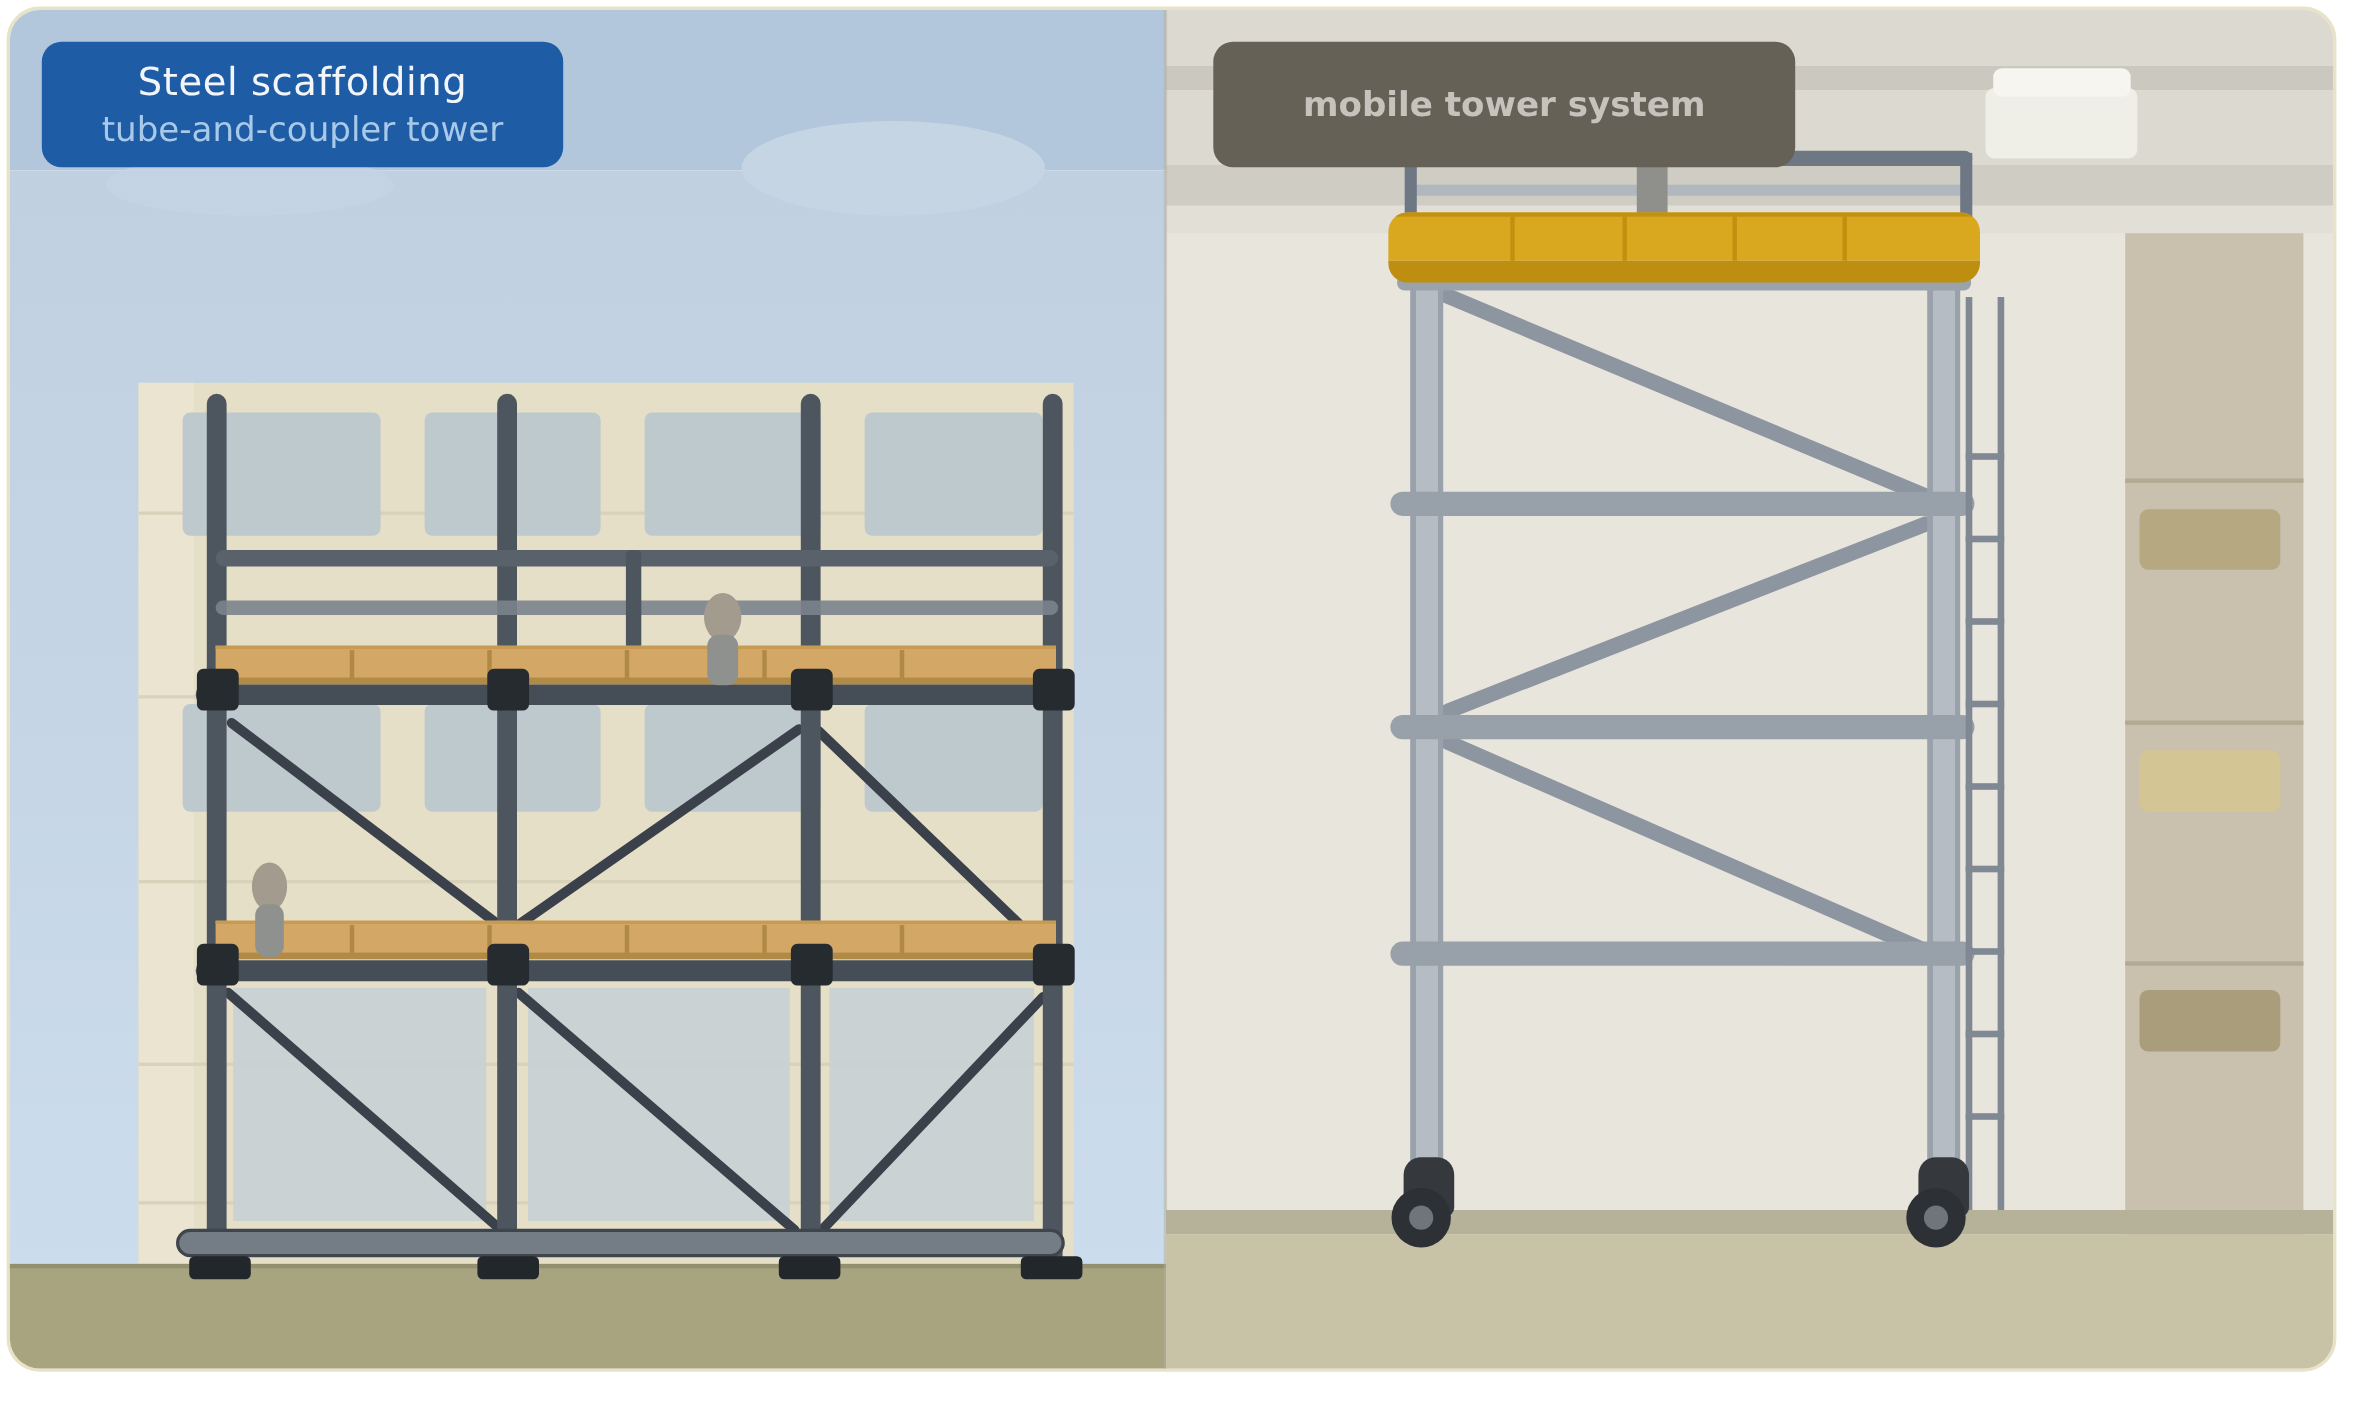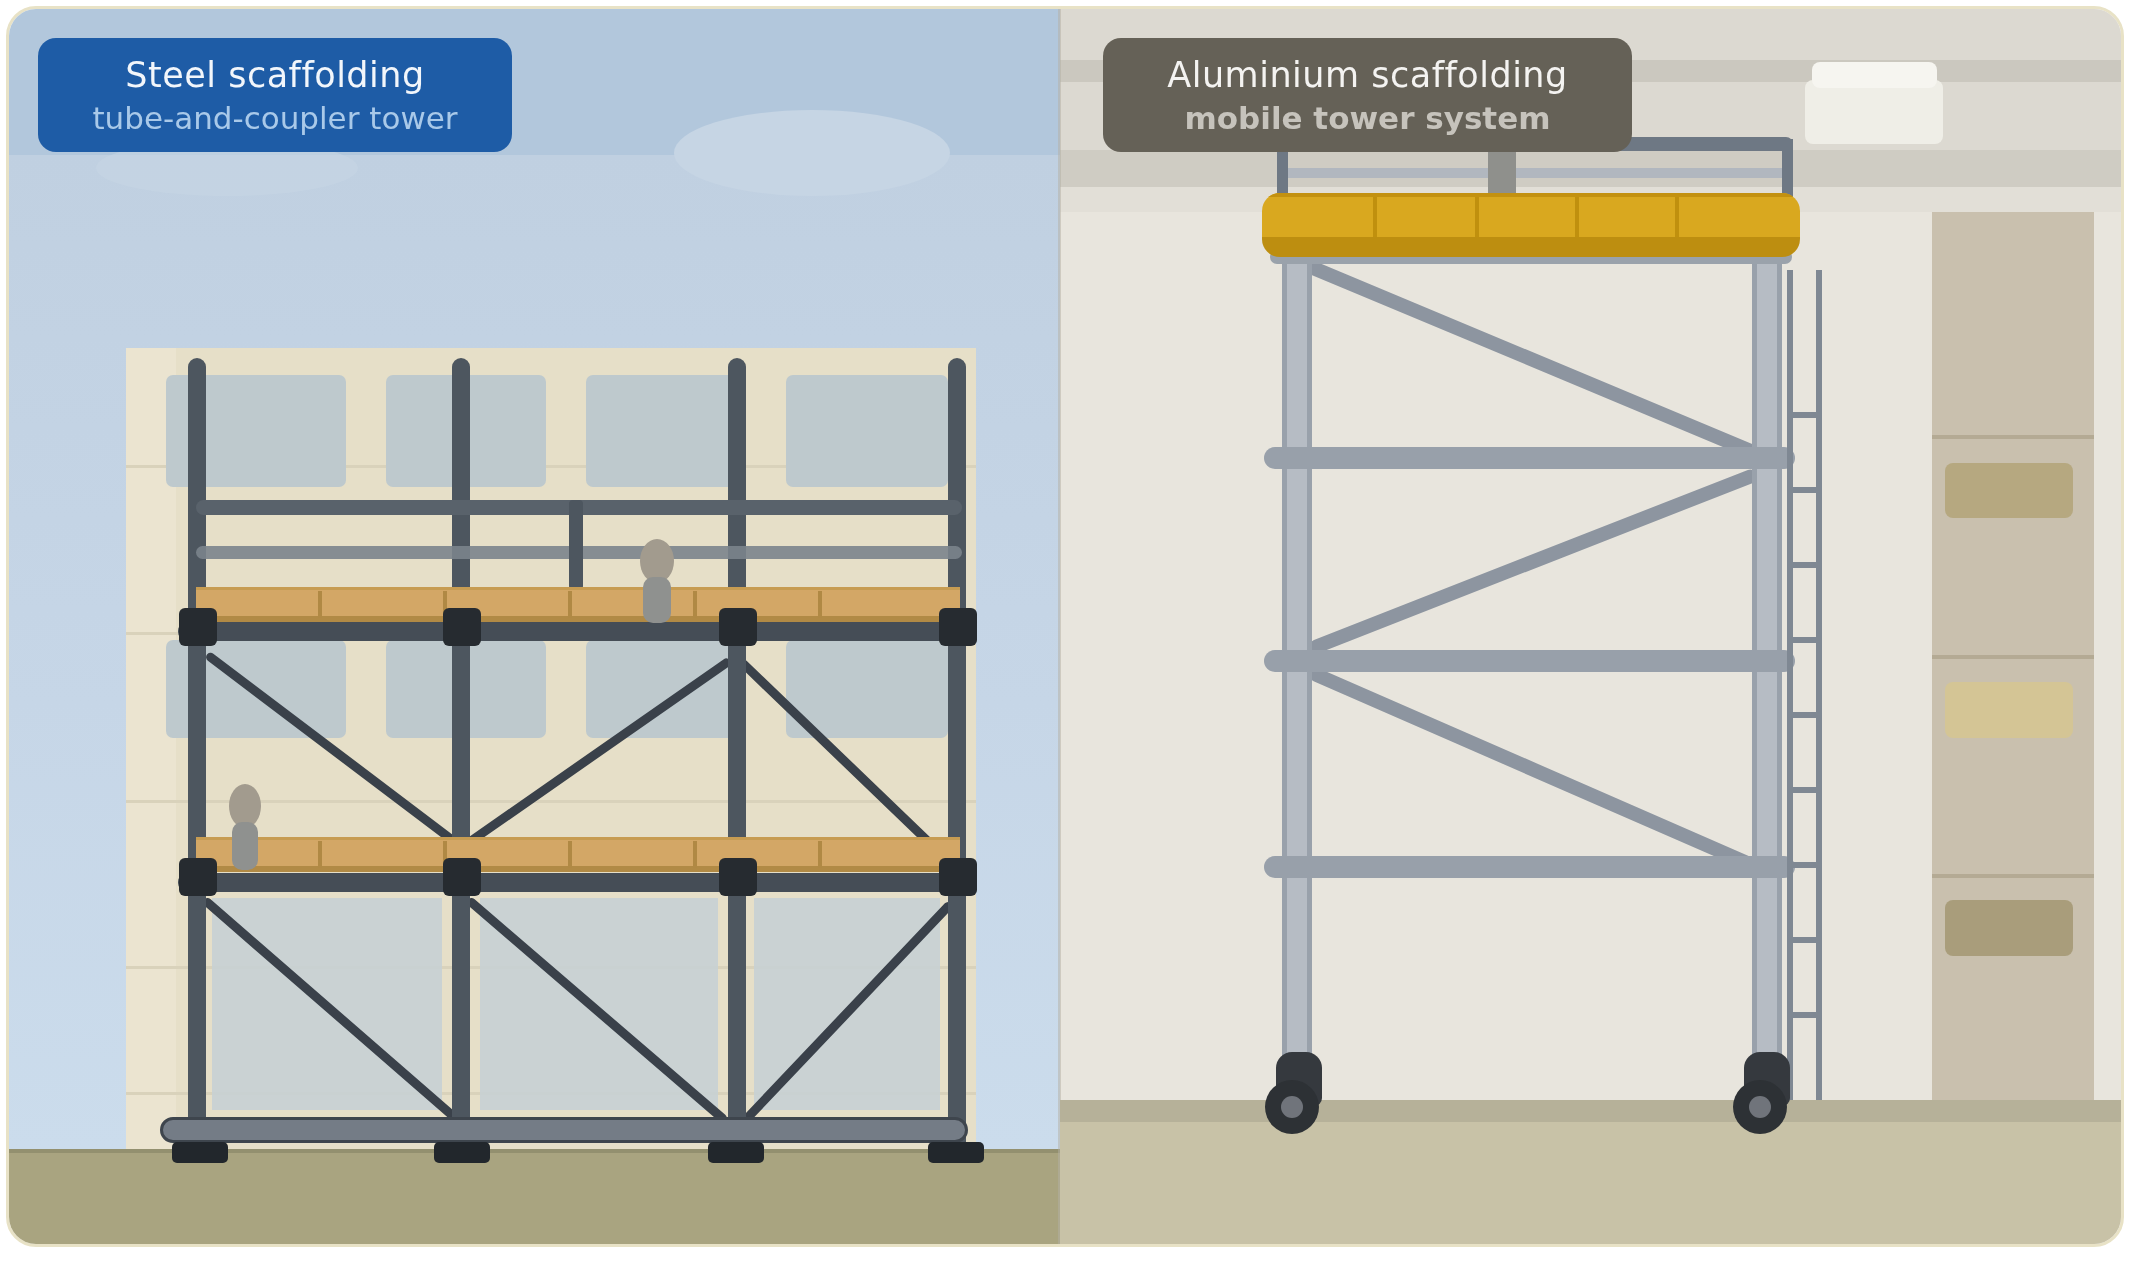--- a/index.html
+++ b/index.html
@@ -241,19 +241,18 @@
       <div class="abs alu-seam" style="left:313px;"></div>
       <div class="abs alu-seam" style="left:413px;"></div>
     </div>
    </div>
 
    <div class="abs badge badge-steel" style="left:38px;top:38px;width:474px;height:114px;">
      <span class="title">Steel scaffolding</span>
      <span class="subtitle">tube-and-coupler tower</span>
    </div>
    <div class="abs badge badge-alu" style="left:1103px;top:38px;width:529px;height:114px;">
-     <span class="title">Aluminium scaffolding</span>
      <span class="subtitle">mobile tower system</span>
    </div>
 
   </div>
  </div>
 </div>
 
 </body></html>

